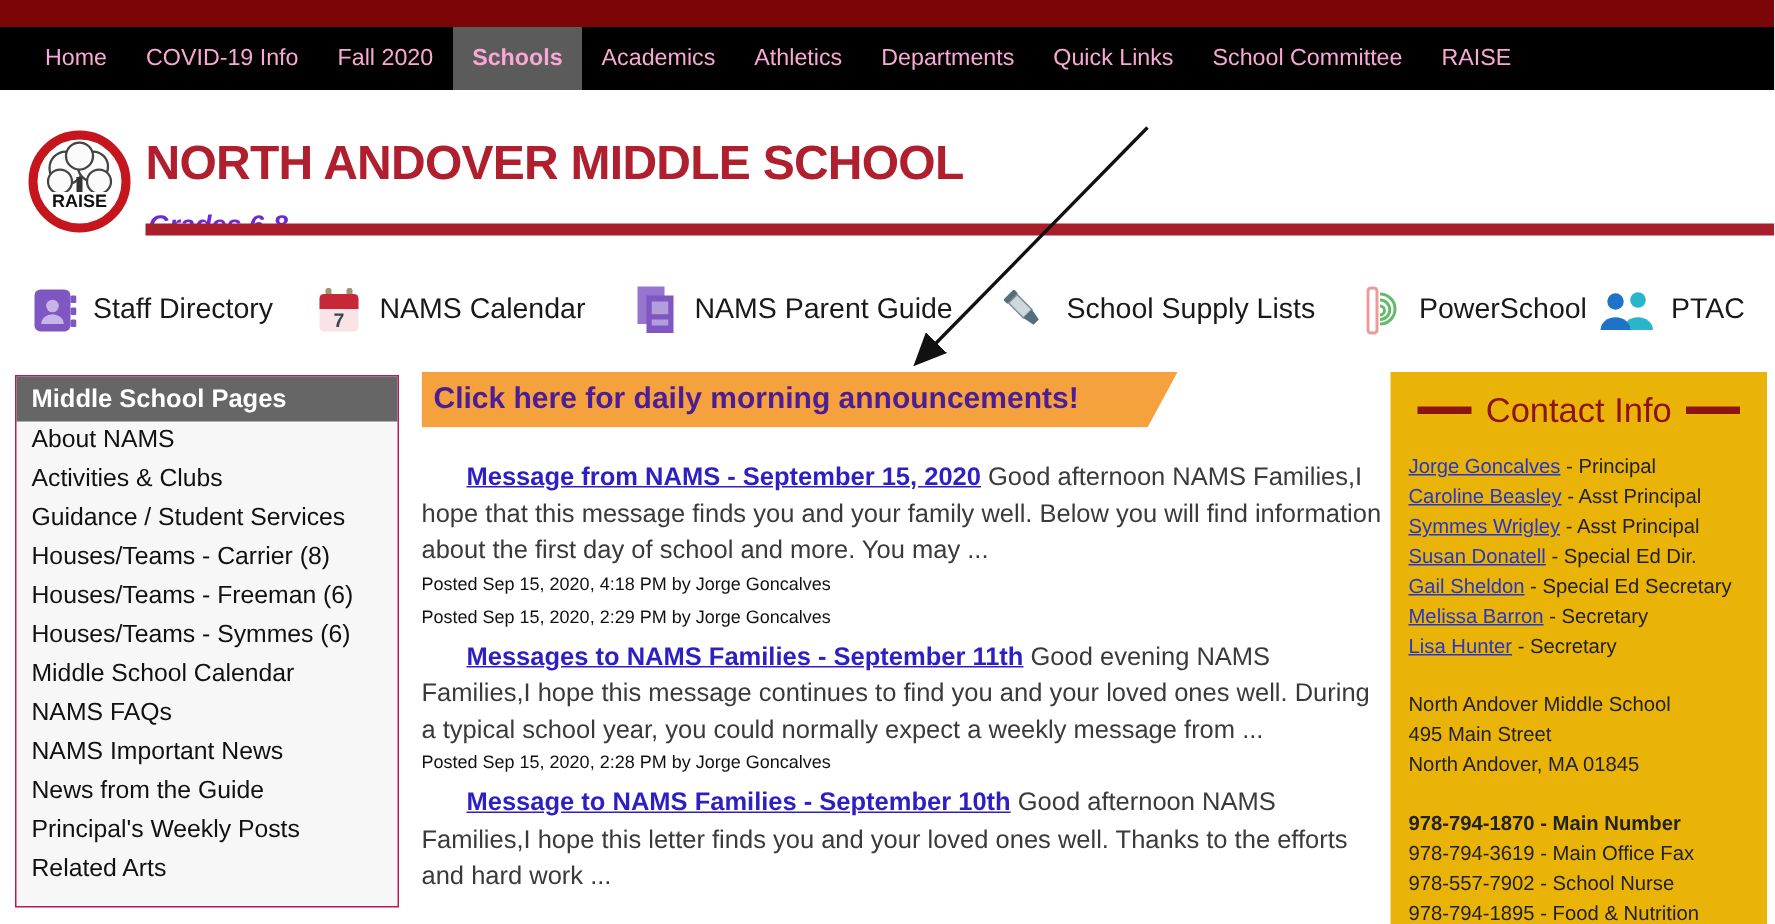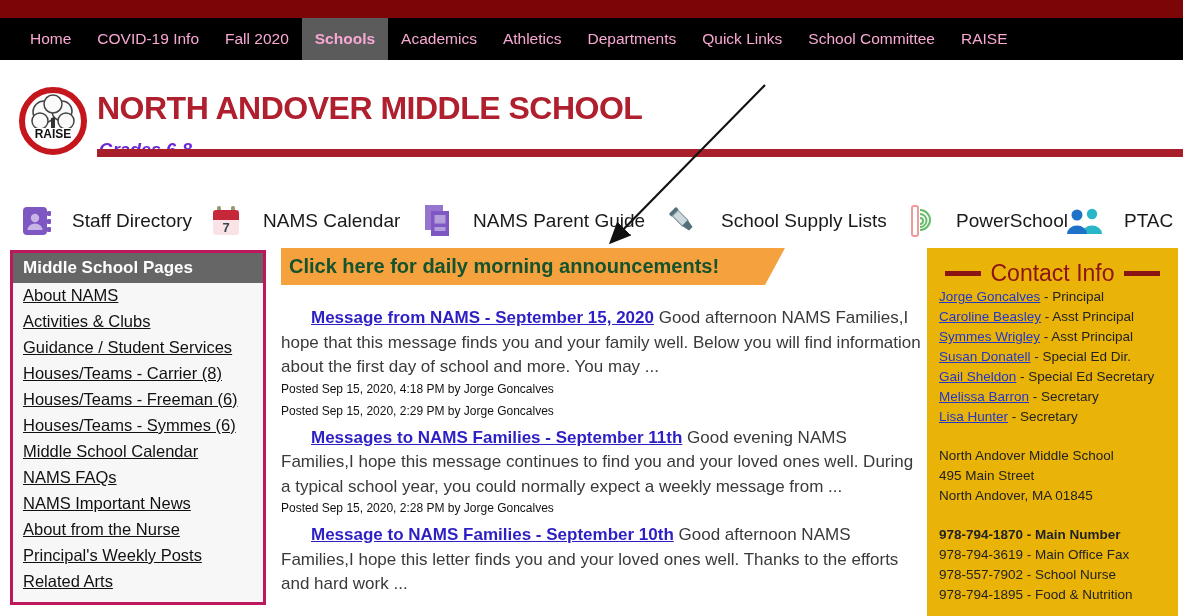--- a/index.html
+++ b/index.html
@@ -15,52 +15,52 @@
   .nav-item.active { background:#5b5b5b; font-weight:700; }
 
   
   .logo { position:absolute; left:18px; top:86px; width:70px; height:70px; cursor:pointer; }
   .school-title { position:absolute; left:97px; top:90px; font-size:32px; font-weight:700;
                   letter-spacing:-0.5px; color:#b01f2e; white-space:nowrap; }
   .grades { position:absolute; left:99px; top:140px; font-size:18px; font-style:italic; font-weight:600; color:#6d28d9; }
   .redbar { position:absolute; left:97px; top:149px; right:0; height:8px; background:#a81e2b; }
 
   
-  .quicklink { position:absolute; top:188px; height:38px; display:flex; align-items:center; gap:21px;
-               font-size:19px; color:#191919; text-decoration:none; cursor:pointer; white-space:nowrap;margin-top:14px; }
+  .quicklink { position:absolute; top:188px; height:38px; display:flex; align-items:center; gap:11px;
+               font-size:19px; color:#191919; text-decoration:none; cursor:pointer; white-space:nowrap; }
   .ql-0{left:22px;} .ql-1{left:210px;} .ql-2{left:422px;text-align:right;} .ql-3{left:666px;} .ql-4{left:910px;} .ql-5{left:1066px;}
   .qicon { display:inline-flex; }
 
   
   .arrow-svg { position:absolute; left:555px; top:68px; width:225px; height:182px; pointer-events:none; }
 
   
   .left-sidebar { position:absolute; left:10px; top:250px; width:256px; height:355px;
-                  background:#f7f7f7; border:3px solid #be185d; }
+                  background:#f7f7f7; border:1px solid #be185d; }
   .ls-header { background:#666; color:#fff; font-weight:700; font-size:17px; padding:5px 10px; height:30px; }
-  .ls-item { display:block; font-size:16.5px; color:#111; text-decoration:underline; padding:3px 10px 4px 10px; cursor:pointer; }
+  .ls-item { display:block; font-size:16.5px; color:#111; padding:3px 10px 4px 10px; cursor:pointer; }
 
   
   .main { position:absolute; left:281px; top:248px; width:640px; }
   .banner { width:504px; height:37px; background:#f5a13d;
             clip-path:polygon(0 0,100% 0,calc(100% - 20px) 100%,0 100%);
-            font-size:20px; font-weight:700; color:#14532d; line-height:37px; padding-left:8px; cursor:pointer; }
+            font-size:20px; font-weight:700; color:#4c1d95; line-height:37px; padding-left:8px; cursor:pointer; }
   .posts { margin-top:21px; }
   .post { margin-bottom:6px; }
   .post-body { font-size:17px; line-height:24.5px; color:#3a3a3a; }
   .post-title { color:#2d1fc4; font-weight:700; text-decoration:underline; cursor:pointer;margin-left:30px; }
   .post-meta { font-size:12px; color:#111; margin-top:2px; margin-bottom:8px; }
 
   
   .right-sidebar { position:absolute; left:927px; top:248px; width:251px; height:406px;
                    background:#eab308; padding:10px 12px; }
   .ci-title { display:flex; align-items:center; justify-content:center; gap:9px;
               color:#8b1414; font-size:23px; margin-top:2px; }
   .ci-dash { width:36px; height:5px; background:#8b1414; }
-  .ci-people { }
+  .ci-people { margin-top:14px; }
   .ci-line { font-size:13.5px; line-height:20px; color:#222; }
   .ci-name { color:#2437c8; text-decoration:underline; cursor:pointer; }
   .ci-address { margin-top:19px; }
   .ci-phones { margin-top:19px; }
   .bold { font-weight:700; }
 </style>
 </head>
 <body>
 
 <div class="page">
@@ -186,21 +186,21 @@
     <div class="ls-header">Middle School Pages</div>
     <a class="ls-item">About NAMS</a>
     <a class="ls-item">Activities &amp; Clubs</a>
     <a class="ls-item">Guidance / Student Services</a>
     <a class="ls-item">Houses/Teams - Carrier (8)</a>
     <a class="ls-item">Houses/Teams - Freeman (6)</a>
     <a class="ls-item">Houses/Teams - Symmes (6)</a>
     <a class="ls-item">Middle School Calendar</a>
     <a class="ls-item">NAMS FAQs</a>
     <a class="ls-item">NAMS Important News</a>
-    <a class="ls-item">About from the Nurse</a>
+    <a class="ls-item">News from the Guide</a>
     <a class="ls-item">Principal's Weekly Posts</a>
     <a class="ls-item">Related Arts</a>
   </aside>
 
   <main class="main">
     <div class="banner">Click here for daily morning announcements!</div>
 
     <div class="posts">
       <div class="post">
         <div class="post-body"><a class="post-title">Message from NAMS - September 15, 2020</a><span> Good afternoon NAMS Families,I hope that this message finds you and your family well. Below you will find information about the first day of school and more. You may ...</span></div>

